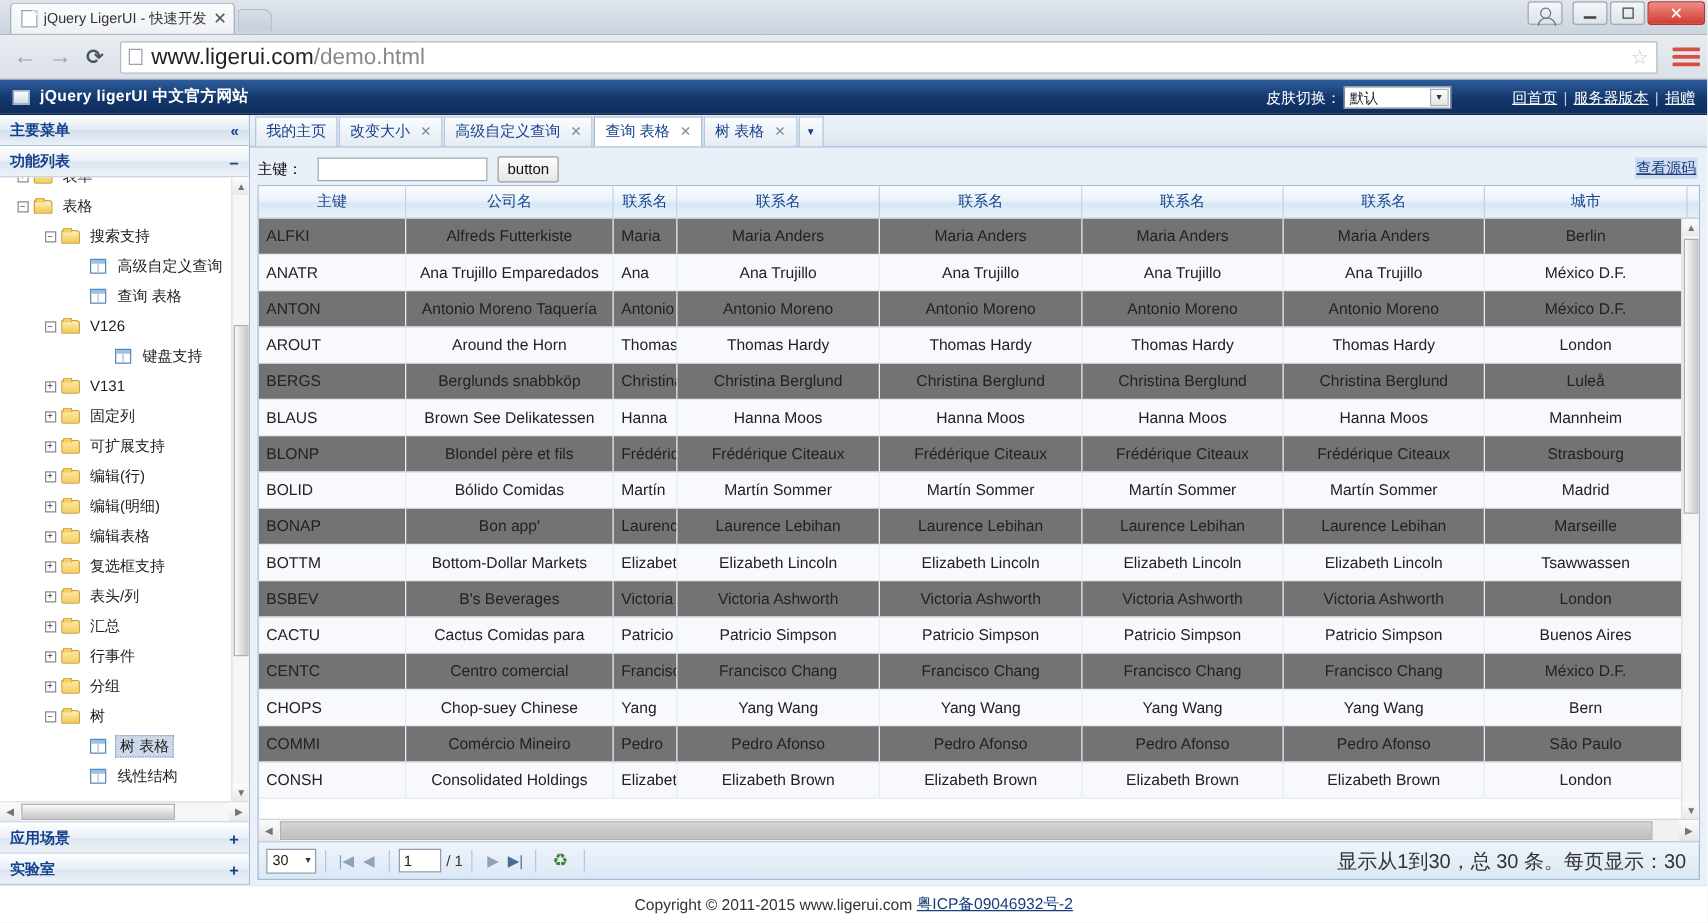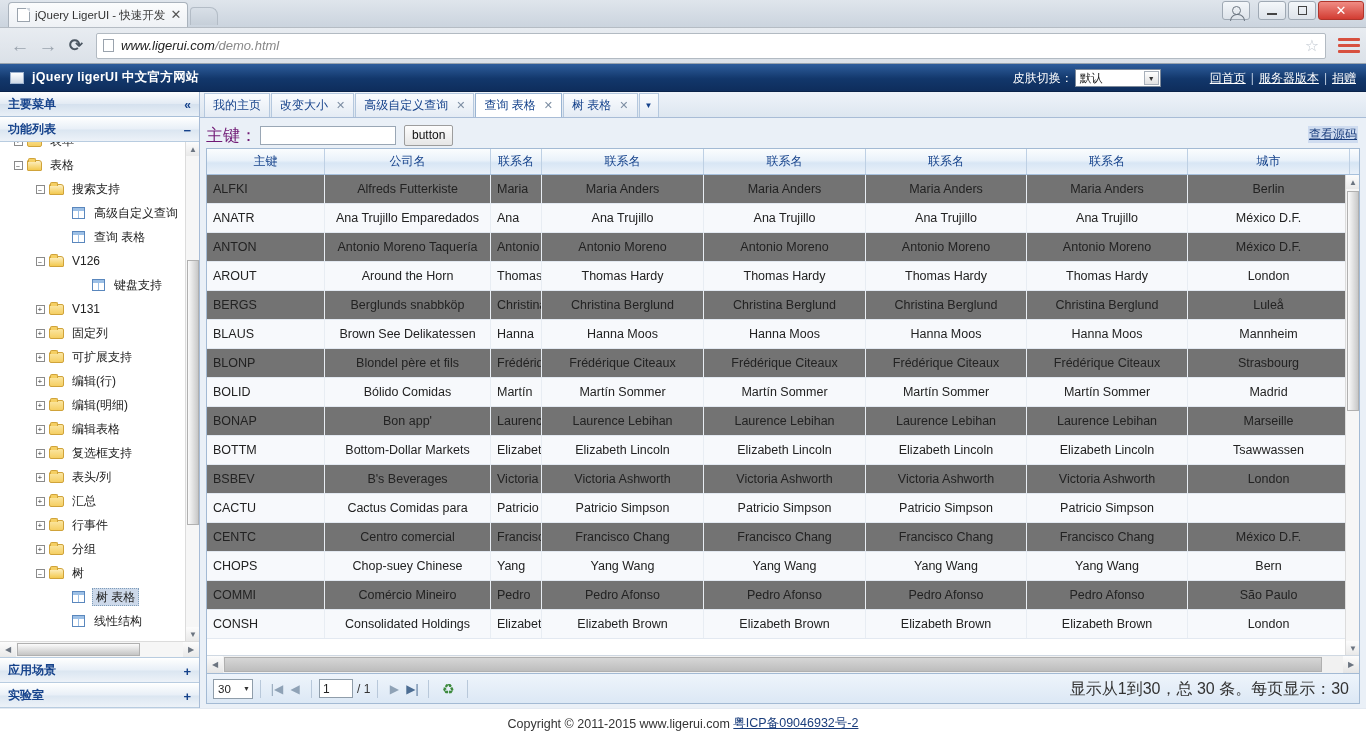--- a/index.html
+++ b/index.html
@@ -138,24 +138,23 @@
   }
   .omni-icon {
     width: 11px; height: 13px;
     border: 1px solid #9aa3ad;
     background: #fff;
     margin-right: 7px;
     flex: 0 0 auto;
   }
   .omni-url {
     flex: 1 1 auto;
-    font-size: 13px;
+    font-size: 18px;
     color: #222;
     white-space: nowrap;
-    font-style: italic;
   }
   .omni-url .dim { color: #888; }
   .star-icon {
     font-size: 16px; color: #c3cad2;
     margin-left: 6px; cursor: pointer;
   }
   .menu-icon {
     width: 22px; height: 26px;
     display: flex; flex-direction: column; justify-content: center;
     gap: 3px; margin-left: 6px; cursor: pointer;
@@ -436,21 +435,21 @@
     padding: 4px 6px 0 6px;
     display: flex; flex-direction: column;
     overflow: hidden;
   }
   .toolbar-row {
     height: 26px;
     display: flex; align-items: center;
     position: relative;
     flex: 0 0 26px;
   }
-  .tb-label { font-size: 17px; color: #701a75; margin-right: 3px;}
+  .tb-label { font-size: 12px; color: #000000; margin-right: 12px;}
   .tb-input {
     width: 136px; height: 19px;
     border: 1px solid #9aa7b5;
     background: #fff;
     font-size: 12px;
     padding: 0 3px;
     outline: none;
   }
   .tb-button {
     margin-left: 8px;
@@ -1085,20 +1084,21 @@
                     <div class="gc center" style="width: 162px;">London</div>
                   </div>
                   <div class="grow odd">
                     <div class="gc left" style="width: 118px;">CACTU</div>
                     <div class="gc center" style="width: 166px;">Cactus Comidas para</div>
                     <div class="gc left" style="width: 51px;">Patricio</div>
                     <div class="gc center" style="width: 162px;">Patricio Simpson</div>
                     <div class="gc center" style="width: 162px;">Patricio Simpson</div>
                     <div class="gc center" style="width: 161px;">Patricio Simpson</div>
                     <div class="gc center" style="width: 161px;">Patricio Simpson</div>
+                    <div class="gc center" style="width: 162px;">Buenos Aires</div>
                   </div>
                   <div class="grow">
                     <div class="gc left" style="width: 118px;">CENTC</div>
                     <div class="gc center" style="width: 166px;">Centro comercial</div>
                     <div class="gc left" style="width: 51px;">Francisco</div>
                     <div class="gc center" style="width: 162px;">Francisco Chang</div>
                     <div class="gc center" style="width: 162px;">Francisco Chang</div>
                     <div class="gc center" style="width: 161px;">Francisco Chang</div>
                     <div class="gc center" style="width: 161px;">Francisco Chang</div>
                     <div class="gc center" style="width: 162px;">México D.F.</div>

